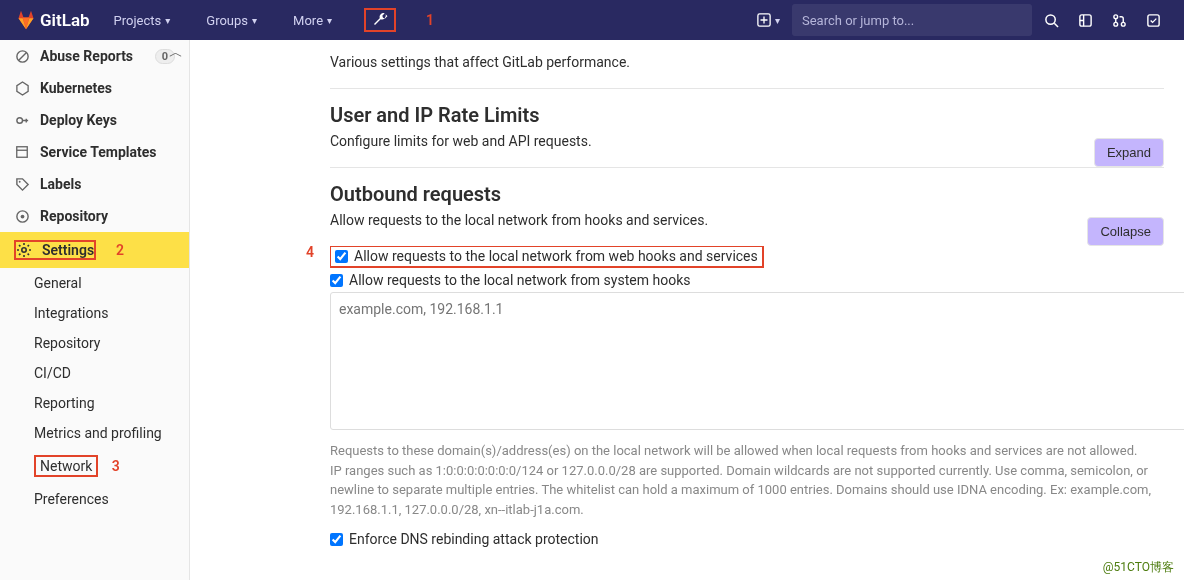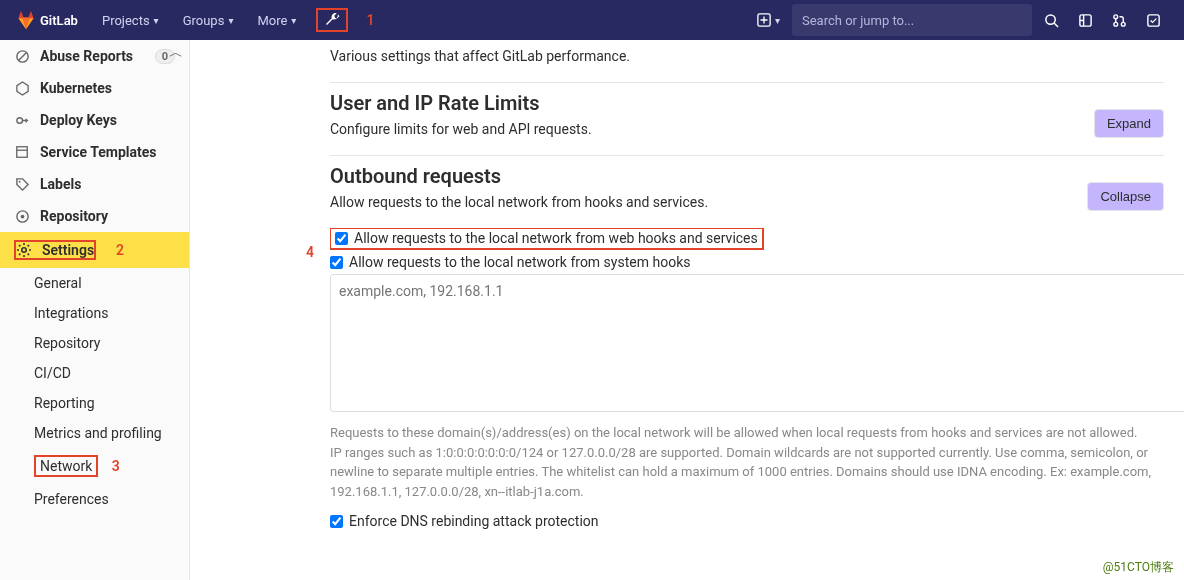--- a/index.html
+++ b/index.html
@@ -1,42 +1,42 @@
 <!DOCTYPE html>
 <html><head>
 <meta charset="utf-8">
 <style>
   * { box-sizing: border-box; margin: 0; padding: 0; }
   body { font-family: -apple-system, BlinkMacSystemFont, "Segoe UI", Roboto, sans-serif; font-size: 14px; color: #2e2e2e; }
   .topbar { height: 40px; background: #292961; display: flex; align-items: center; padding: 0 16px; color: #d1d1f0; }
-  .topbar .logo { display: flex; align-items: center; font-weight: 600; font-size: 13px; color: #fff; margin-right: 14px; }
+  .topbar .logo { display: flex; align-items: center; font-weight: 600; font-size: 17px; color: #fff; margin-right: 14px; }
   .topbar .logo svg { margin-right: 4px; }
-  .top-nav { display: flex; align-items: center; gap: 4px; }
+  .top-nav { display: flex; align-items: center; gap: 16px; }
   .top-nav-item { padding: 0 10px; height: 40px; display: flex; align-items: center; cursor: pointer; font-size: 13px; }
   .chev { font-size: 10px; margin-left: 4px; }
   .admin-box { border: 2px solid #e24329; padding: 2px 6px; margin-left: 6px; display:flex; align-items:center; }
   .annot { color: #e24329; font-weight: 600; }
   .annot-1 { margin-left: 14px; }
   .top-right { margin-left: auto; display: flex; align-items: center; gap: 4px; }
   .plus-box { display:flex; align-items:center; padding: 0 8px; height:26px; }
   .search { background: rgba(255,255,255,0.08); height: 28px; width: 240px; color: #b5b5d9; display: flex; align-items: center; padding: 16px 10px; font-size: 13px; border-radius: 3px; }
   .tr-icon { width: 30px; height:40px; display:flex; align-items:center; justify-content:center; font-size:16px; color:#fff; }
   .layout { display: flex; height: calc(580px - 40px); }
   .sidebar { width: 190px; background: #fafafa; border-right: 1px solid #e5e5e5; overflow: hidden; position: relative; }
   .sb-item { display: flex; align-items: center; padding: 8px 14px; cursor: pointer; color: #2e2e2e; font-size: 14px; gap: 10px; font-weight: bold; }
   .sb-item .icn { width: 16px; height:16px; display:flex; align-items:center; justify-content:center; color:#666; }
   .sb-item.active { background: #fde047; font-weight: 600; }
   .badge { background: #eee; border: 1px solid #ddd; border-radius: 10px; font-size: 11px; padding: 0 6px; color: #666; margin-left:auto; }
   .sb-sub { padding: 7px 14px 7px 34px; font-size: 14px; color: #2e2e2e; cursor: pointer; }
   .sb-sub.active { font-weight: 400; }
   .net-box { display:inline-block; border:2px solid #e24329; padding:1px 4px; }
   .collapse-chevron { position:absolute; top:4px; right:6px; color:#666; font-size:14px; }
   .main { flex:1; padding: 0 20px 10px 140px; overflow:hidden; position:relative; }
-  .section { padding-top: 8px; }
-  .sect-head { display:flex; align-items:center; }
+  .section { padding-top: 14px; }
+  .sect-head { display:flex; align-items:flex-end; }
   .sect-titleblock { flex:1; }
   .sect-title { font-size: 20px; font-weight: 600; margin-bottom: 6px; }
   .sect-desc { font-size: 14px; color: #2e2e2e; margin-bottom: 18px; }
   .expand-btn { background:#c4b5fd; border:1px solid #e5e5e5; border-radius:4px; padding:6px 12px; font-size:13px; cursor:pointer; color:#2e2e2e; }
   hr.div { border: none; border-top:1px solid #e5e5e5; margin: 0; }
   .chk-row { display:flex; align-items:center; gap:6px; margin-bottom:4px; font-size:14px; }
   .chk-row input { margin:0; }
   .chk-wrap4 { display:inline-flex; align-items:center; border:2px solid #e24329; border-top-width:1px; border-left-width:1px; padding:1px 4px 2px 4px; gap:6px;}
   .annot-4 { position:absolute; left:116px; top:204px; font-size:14px; }
   .label-bold { font-weight:600; font-size:14px; margin:14px 0 10px; }

